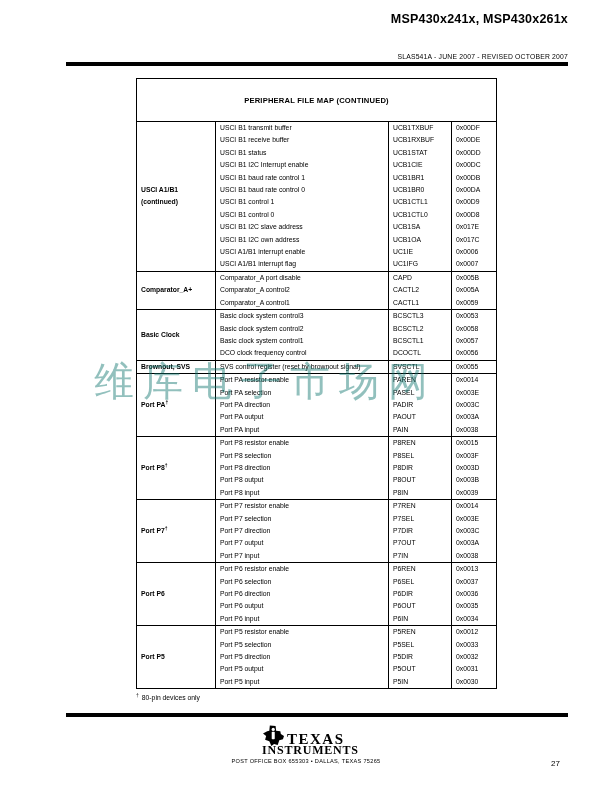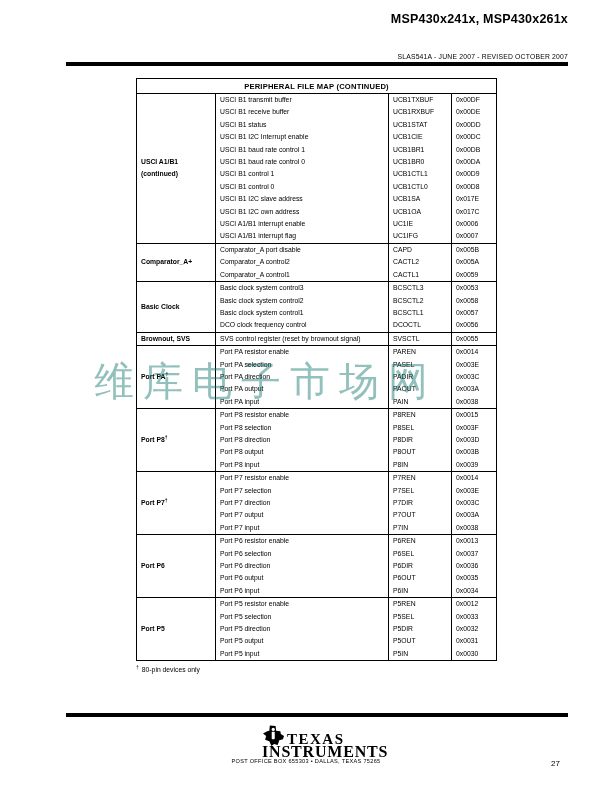--- a/index.html
+++ b/index.html
@@ -10,21 +10,21 @@
   .doc-title {
     position:absolute; top:13px; right:44px; text-align:left;
     font-weight:bold; font-size:12.5px; line-height:13.5px; letter-spacing:0.2px;
   }
   .doc-ref { position:absolute; top:53px; right:44px; font-size:6.8px; letter-spacing:0.2px; }
   .rule-top { position:absolute; left:66px; right:44px; top:62px; height:4px; background:#000; }
   .table-wrap { position:absolute; left:136px; top:78px; }
   table.pfm { border-collapse:collapse; border:1.4px solid #000; }
   table.pfm th {
     border:1px solid #000; font-size:7.6px; font-weight:bold;
-    text-align:center; height:14px; padding:0 2px; letter-spacing:0.2px;
+    text-align:center; height:14px; padding:14px 2px; letter-spacing:0.2px;
   }
   table.pfm td { font-size:6.8px; line-height:12.4px; height:12.4px; padding:0 0 0 4px; vertical-align:middle; white-space:nowrap; }
   td.c-mod  { width:74px;  font-weight:bold; border-right:1px solid #000; vertical-align:top; line-height:12.4px; }
   td.c-desc { width:168px; border-right:1px solid #000; }
   td.c-acr  { width:58px;  border-right:1px solid #000; }
   td.c-addr { width:40px; }
   tr.group-start td { border-top:1px solid #000; }
   td.c-mod sup { font-size:5px; vertical-align:super; line-height:0; }
   .footnote { margin-top:3px; font-size:6.8px; }
   .footnote sup { font-size:5px; margin-right:3px; }
@@ -33,21 +33,21 @@
     font-size:40px; letter-spacing:9px; color:#0f766e; opacity:0.45; white-space:nowrap;
   }
   .rule-bottom { position:absolute; left:66px; right:44px; top:713px; height:3.5px; background:#000; }
   .ti-logo-icon { position:absolute; left:263px; top:725px; width:21px; height:21px; }
   .ti-text1 {
     position:absolute; left:287px; top:731px;
     font-family:"Liberation Serif", serif; font-weight:bold; font-size:15px; letter-spacing:1.5px;
   }
   .ti-text2 {
     position:absolute; left:262px; top:743px;
-    font-family:"Liberation Serif", serif; font-weight:bold; font-size:16px; letter-spacing:0.8px;
+    font-family:"Liberation Serif", serif; font-weight:bold; font-size:12px; letter-spacing:0.8px;
   }
   .footer-address { position:absolute; left:156px; top:758px; width:300px; text-align:center; font-size:5.6px; letter-spacing:0.3px; }
   .page-num { position:absolute; right:52px; top:759px; font-size:8px;text-align:center; }
 </style>
 </head>
 <body>
 
 <div class="page">
 
   <div class="doc-title">

